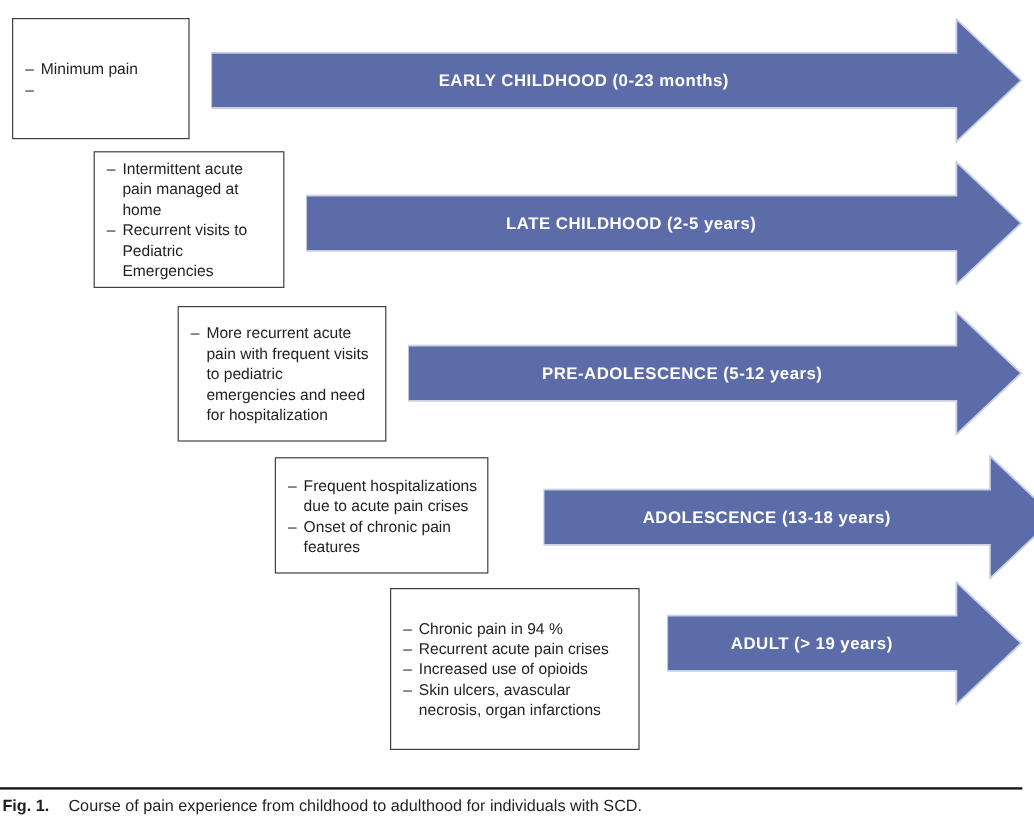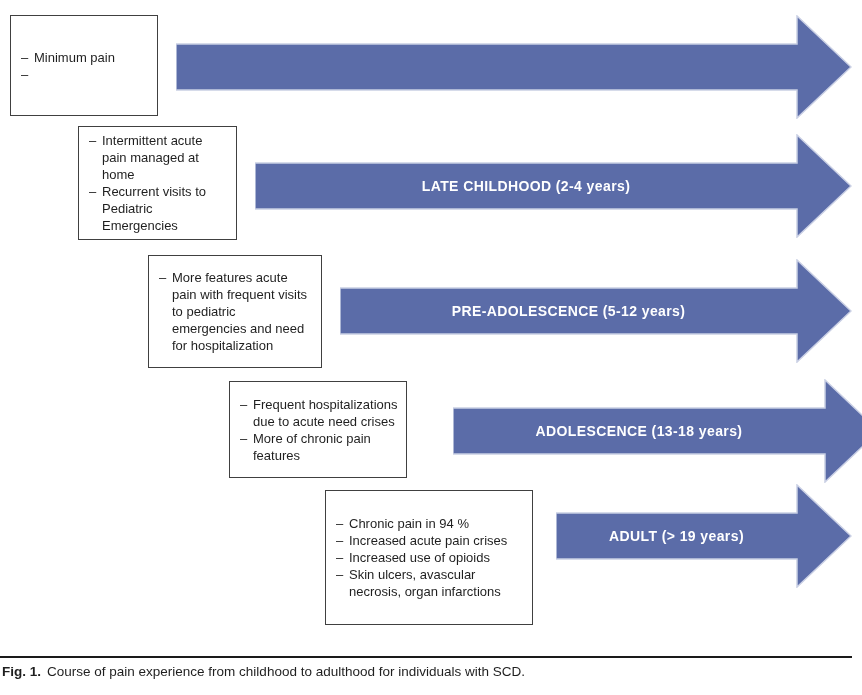--- a/index.html
+++ b/index.html
@@ -59,21 +59,21 @@
     width: 852px;
     border-top: 2px solid #1a1a1a;
   }
   .caption {
     position: absolute;
     left: 2px; top: 663px;
     width: 850px;
     font-size: 13.5px;
     line-height: 18px;
   }
-  .caption .fig-label { font-weight: bold; margin-right: 6px; }
+  .caption .fig-label { font-weight: bold; margin-right: 16px; }
 </style>
 </head>
 <body>
 
 <div class="figure">
 
   <div class="note-box" style="left:10px; top:15px; width:148px; height:101px;">
     <ul class="notes">
         <li>
           <span class="dash">–</span>
@@ -81,84 +81,85 @@
         </li>
         <li>
           <span class="dash">–</span>
         </li>
       </ul>
   </div>
   <div class="arrow" style="left:176px; top:15px; width:676px; height:104px;">
     <svg width="676" height="104" viewBox="0 0 676 104">
       <polygon points="0,29 621,29 621,1 675,52 621,103 621,75 0,75"></polygon>
     </svg>
+    <div class="arrow-label">EARLY CHILDHOOD (0-23 months)</div>
   </div>
 
   <div class="note-box" style="left:78px; top:126px; width:159px; height:114px;">
     <ul class="notes">
         <li>
           <span class="dash">–</span>
           <span class="ntext">Intermittent acute pain managed at home</span>
         </li>
         <li>
           <span class="dash">–</span>
           <span class="ntext">Recurrent visits to Pediatric Emergencies</span>
         </li>
       </ul>
   </div>
   <div class="arrow" style="left:255px; top:134px; width:597px; height:104px;">
     <svg width="597" height="104" viewBox="0 0 597 104">
       <polygon points="0,29 542,29 542,1 596,52 542,103 542,75 0,75"></polygon>
     </svg>
-    <div class="arrow-label">LATE CHILDHOOD (2-4 years)</div>
+    <div class="arrow-label">LATE CHILDHOOD (2-5 years)</div>
   </div>
 
   <div class="note-box" style="left:148px; top:255px; width:174px; height:113px;">
     <ul class="notes">
         <li>
           <span class="dash">–</span>
-          <span class="ntext">More features acute pain with frequent visits to pediatric emergencies and need for hospitalization</span>
+          <span class="ntext">More recurrent acute pain with frequent visits to pediatric emergencies and need for hospitalization</span>
         </li>
       </ul>
   </div>
   <div class="arrow" style="left:340px; top:259px; width:512px; height:104px;text-decoration:underline;">
     <svg width="512" height="104" viewBox="0 0 512 104">
       <polygon points="0,29 457,29 457,1 511,52 457,103 457,75 0,75"></polygon>
     </svg>
     <div class="arrow-label">PRE-ADOLESCENCE (5-12 years)</div>
   </div>
 
   <div class="note-box" style="left:229px; top:381px; width:178px; height:97px;">
     <ul class="notes">
         <li>
           <span class="dash">–</span>
-          <span class="ntext">Frequent hospitalizations due to acute need crises</span>
+          <span class="ntext">Frequent hospitalizations due to acute pain crises</span>
         </li>
         <li>
           <span class="dash">–</span>
-          <span class="ntext">More of chronic pain features</span>
+          <span class="ntext">Onset of chronic pain features</span>
         </li>
       </ul>
   </div>
   <div class="arrow" style="left:425px; top:379px; width:427px; height:104px;margin-left:28px;">
     <svg width="427" height="104" viewBox="0 0 427 104">
       <polygon points="0,29 372,29 372,1 426,52 372,103 372,75 0,75"></polygon>
     </svg>
     <div class="arrow-label">ADOLESCENCE (13-18 years)</div>
   </div>
 
   <div class="note-box" style="left:325px; top:490px; width:208px; height:135px;">
     <ul class="notes">
         <li>
           <span class="dash">–</span>
           <span class="ntext">Chronic pain in 94 %</span>
         </li>
         <li>
           <span class="dash">–</span>
-          <span class="ntext">Increased acute pain crises</span>
+          <span class="ntext">Recurrent acute pain crises</span>
         </li>
         <li>
           <span class="dash">–</span>
           <span class="ntext">Increased use of opioids</span>
         </li>
         <li>
           <span class="dash">–</span>
           <span class="ntext">Skin ulcers, avascular necrosis, organ infarctions</span>
         </li>
       </ul>

